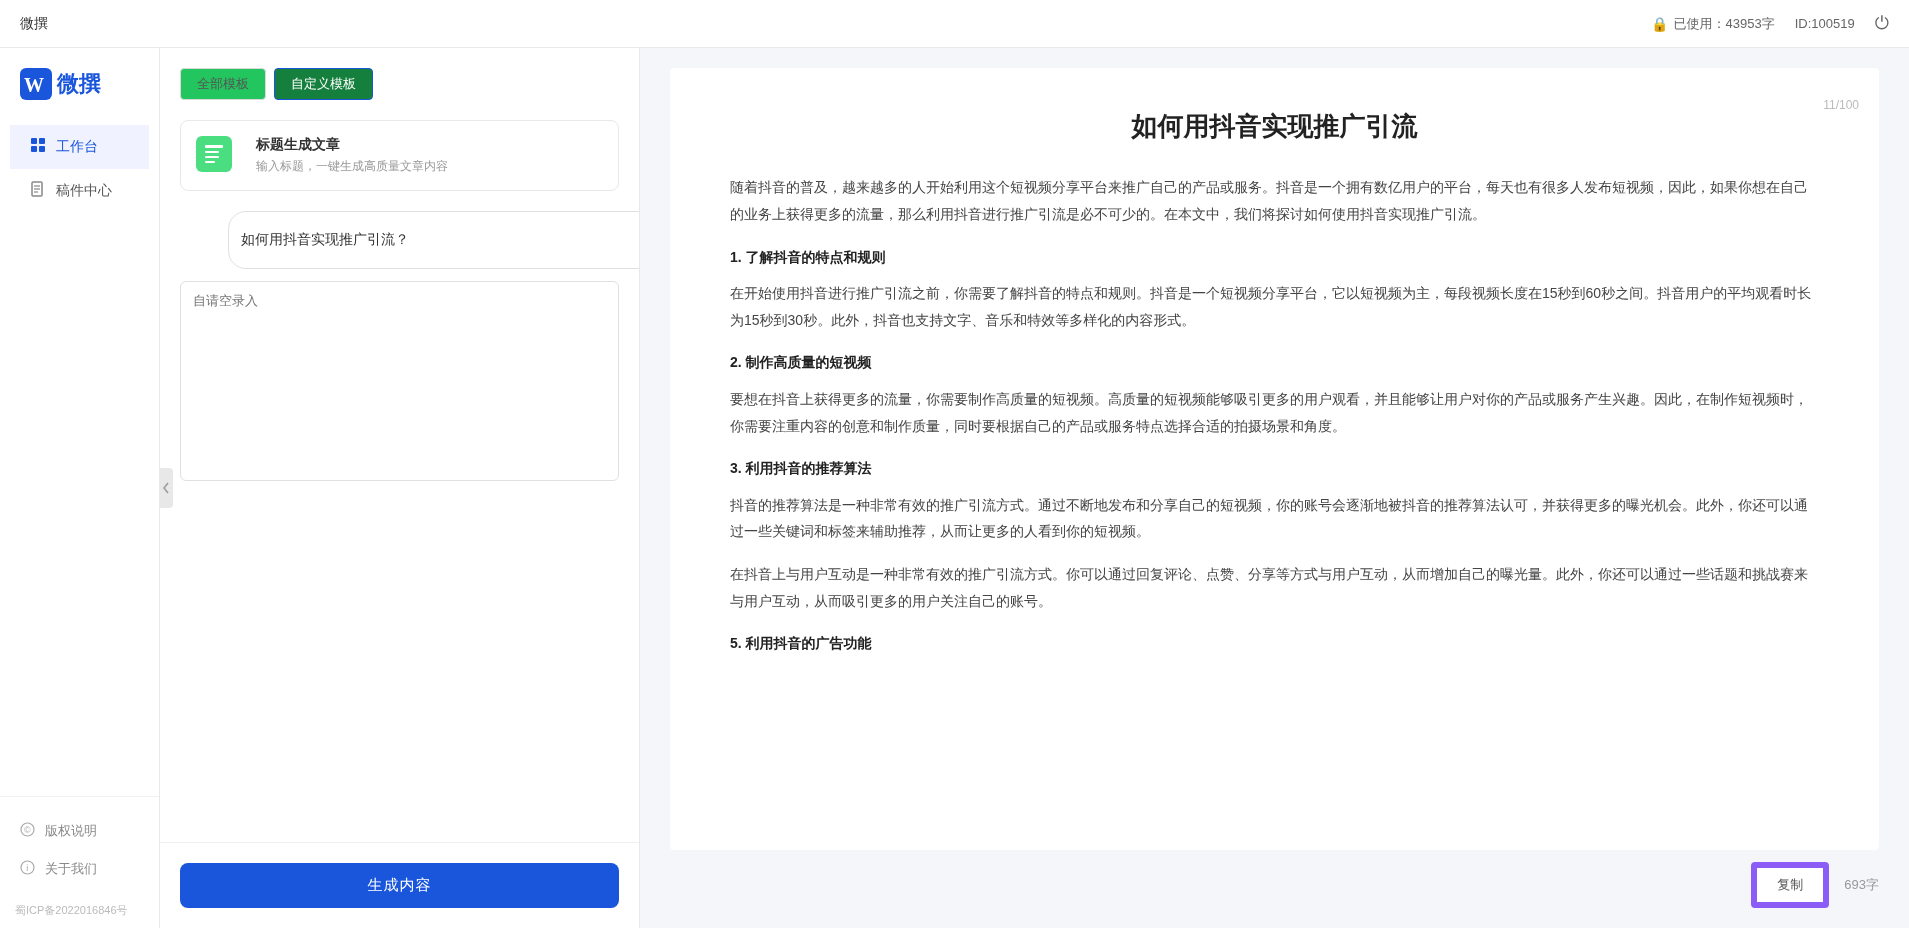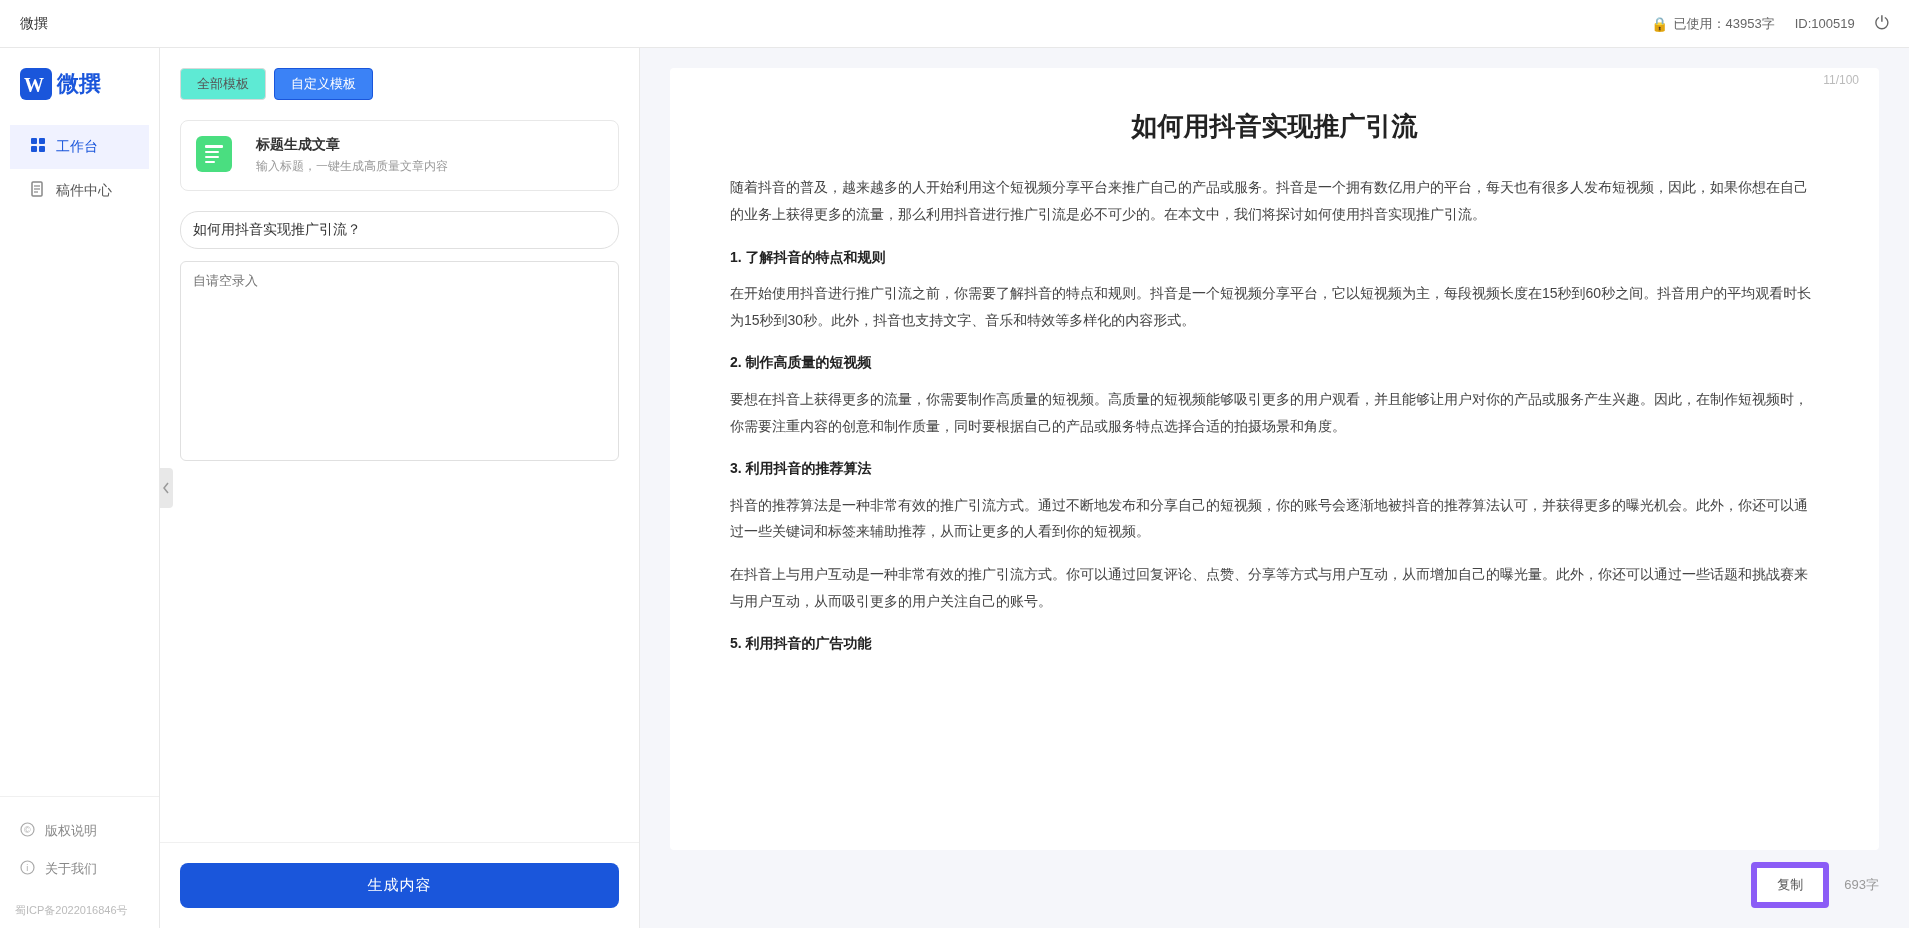--- a/index.html
+++ b/index.html
@@ -165,25 +165,25 @@
       display: flex;
       gap: 8px;
       margin-bottom: 20px;
     }
     .template-tab {
       padding: 6px 16px;
       border-radius: 4px;
       font-size: 13px;
       cursor: pointer;
       border: 1px solid #d9d9d9;
-      background: #5eead4;
+      background: #22c55e;
       color: #555;
     }
     .template-tab.active {
-      background: #3b82f6;
+      background: #15803d;
       color: #fff;
       border-color: #1a56db;
     }
 
     .template-card {
       display: flex;
       align-items: flex-start;
       gap: 24px;
       padding: 15px;
       border: 1px solid #e8e8e8;
@@ -230,28 +230,29 @@
     .form-label {
       font-size: 13px;
       color: #555;
     }
     .form-counter {
       font-size: 12px;
       color: #bbb;
     }
     .form-input {
       width: 100%;
-      padding: 10px 12px;
+      padding: 20px 12px;
       border: 1px solid #e0e0e0;
       border-radius: 18px;
       font-size: 14px;
       color: #333;
       outline: none;
       margin-bottom: 12px;
       font-family: inherit;
+      margin-left: 48px;
     }
     .form-textarea {
       width: 100%;
       height: 200px;
       padding: 10px 12px;
       border: 1px solid #e0e0e0;
       border-radius: 6px;
       font-size: 13px;
       color: #bbb;
       outline: none;
@@ -293,21 +294,21 @@
       background: #fff;
       flex: 1;
       border-radius: 4px;
       overflow-y: auto;
       padding: 40px 60px 80px;
       position: relative;
     }
 
     .article-page-info {
       position: absolute;
-      top: 5px;
+      top: 30px;
       right: 20px;
       font-size: 12px;
       color: #bbb;
     }
 
     .article-title {
       font-size: 26px;
       font-weight: bold;
       text-align: center;
       margin-bottom: 30px;

